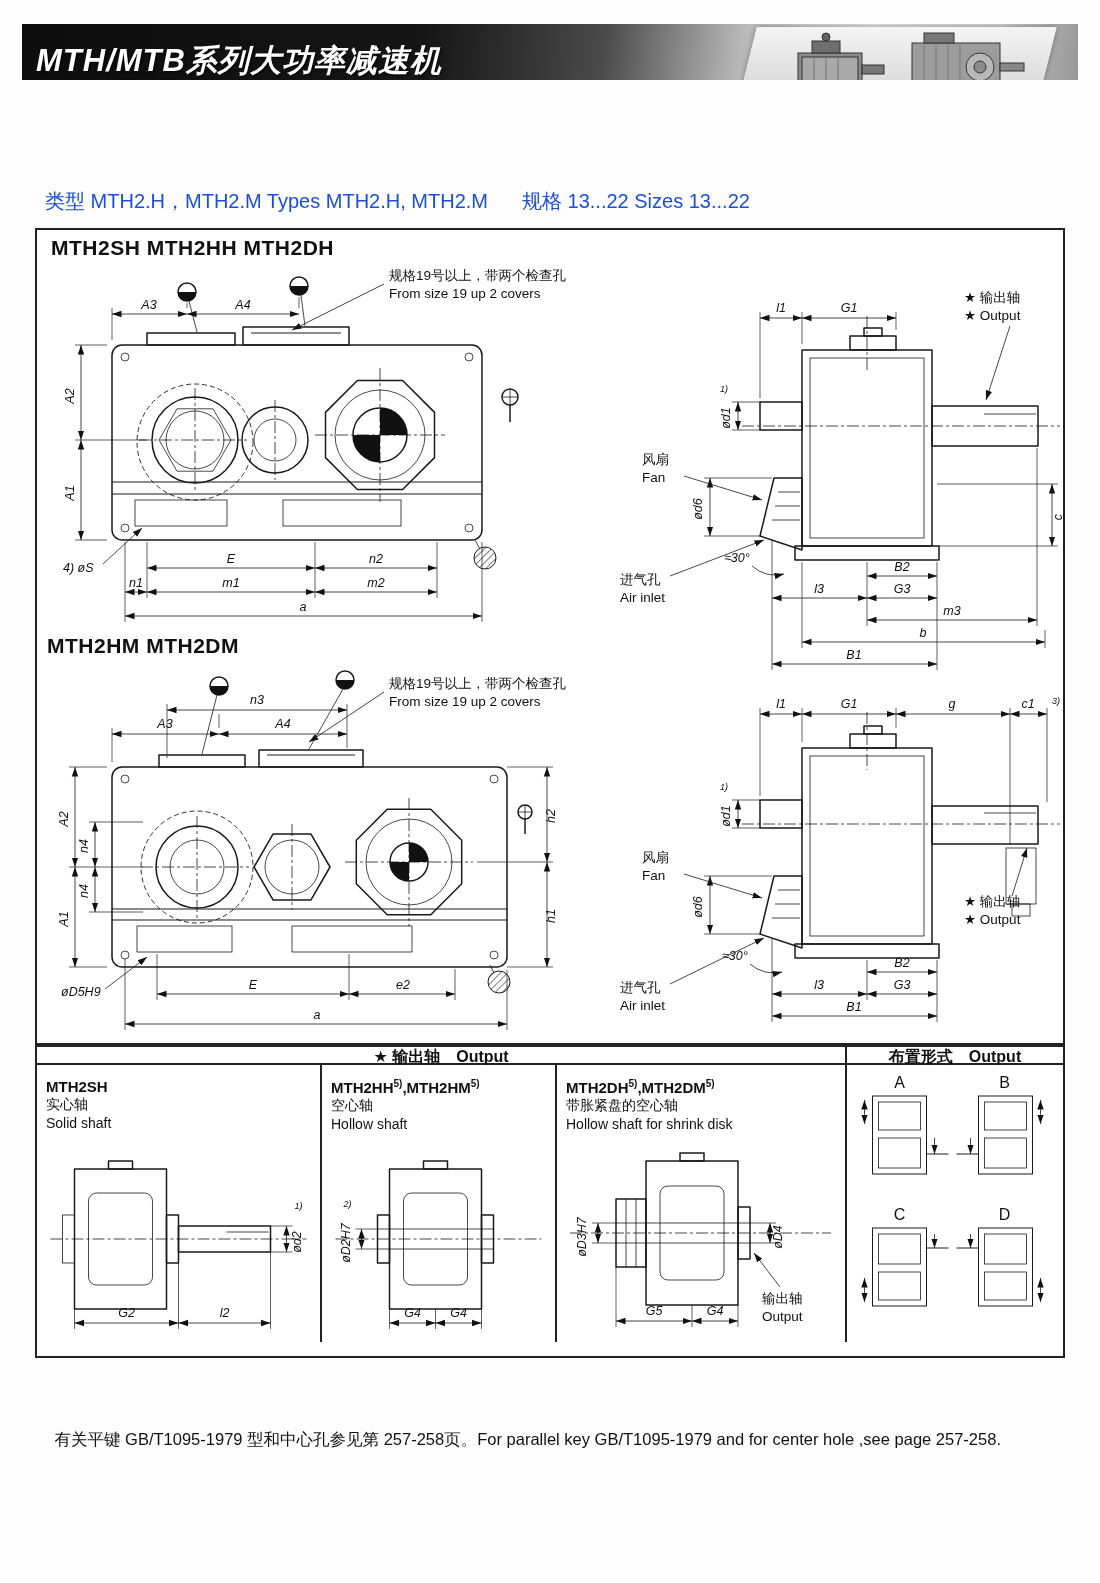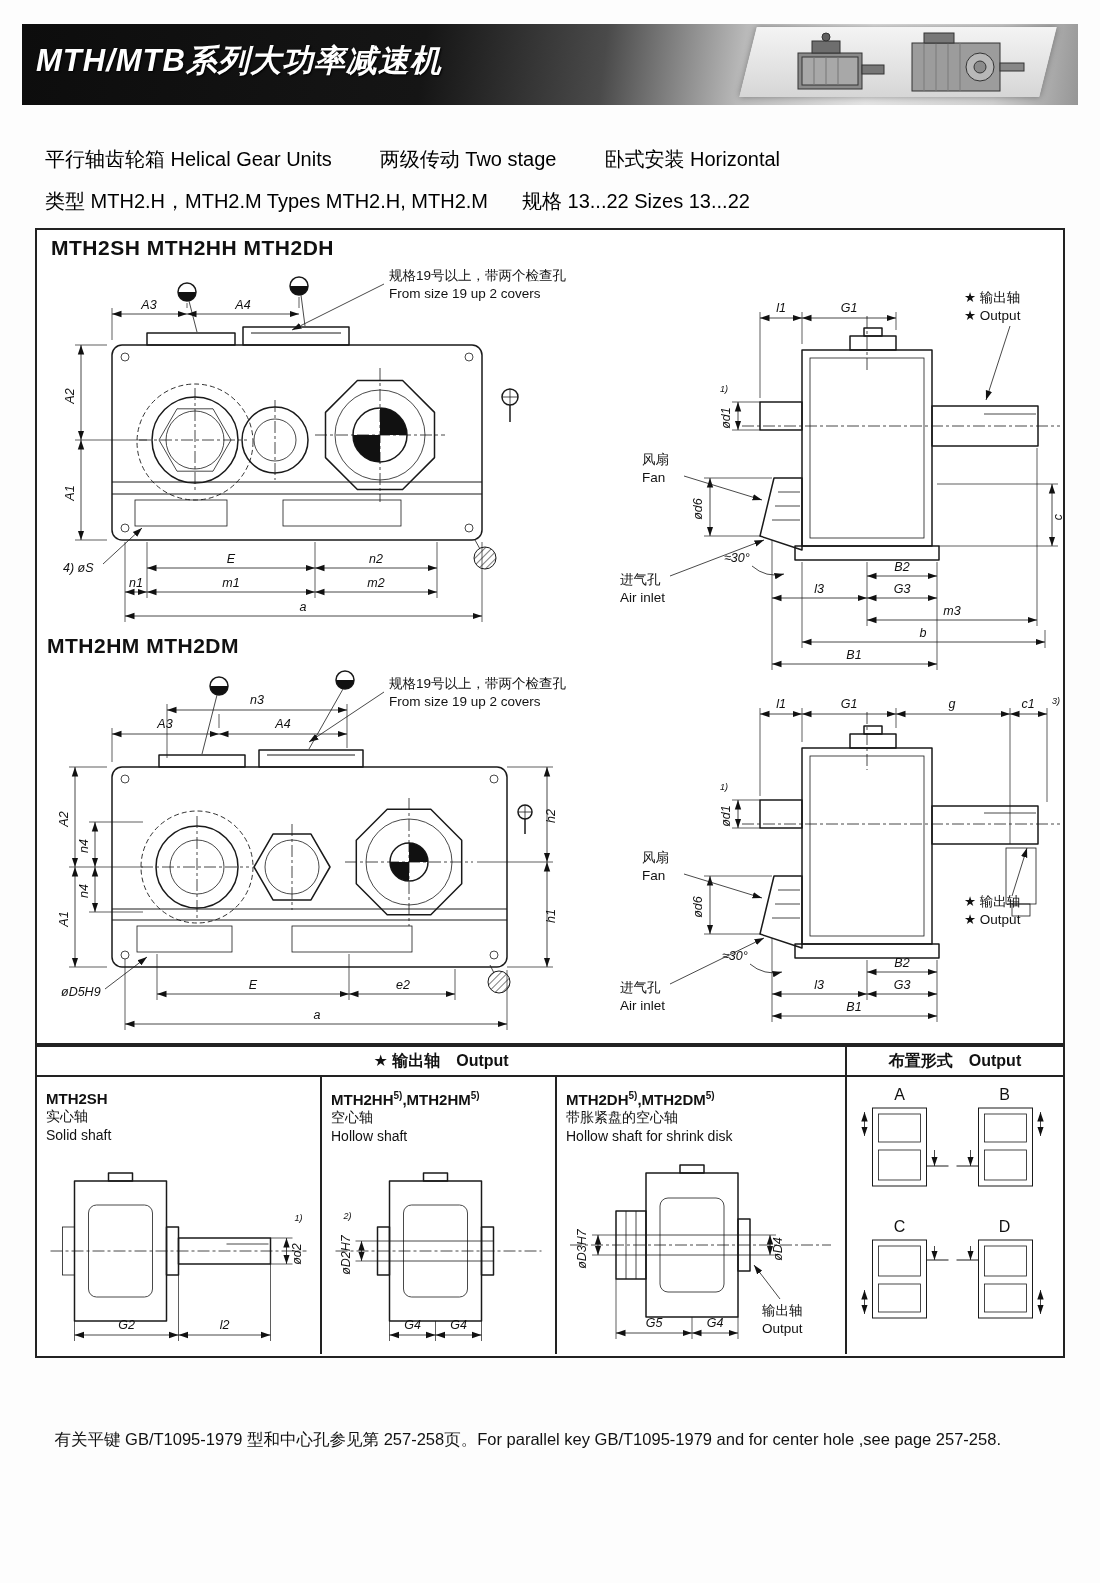--- a/index.html
+++ b/index.html
@@ -1,41 +1,41 @@
 <!DOCTYPE html>
 <html><head>
 <meta charset="utf-8">
 <style>
   *{margin:0;padding:0;box-sizing:border-box}
   html,body{background:#9a9a9a}
   .page{position:relative;width:1100px;height:1583px;margin:0 auto;background:#fdfdfd;
         font-family:"Liberation Sans","DejaVu Sans",sans-serif;color:#111;overflow:hidden}
 
   
-  .banner{position:absolute;left:22px;top:24px;width:1056px;height:81px;overflow:hidden;
+  .banner{position:absolute;left:22px;top:24px;width:1056px;height:56px;overflow:hidden;
           background:linear-gradient(97deg,#0d0d0d 0%,#151515 38%,#4a4a4a 55%,#b9b9b9 68%,#e3e3e3 80%,#cfcfcf 92%,#969696 100%)}
   .banner-panel{position:absolute;right:30px;top:3px;width:300px;height:70px;
                 background:linear-gradient(180deg,#f4f4f4,#d6d6d6);transform:skewX(-14deg);
                 box-shadow:0 0 6px rgba(0,0,0,.35)}
   .banner-title{position:absolute;left:14px;top:16px;font-style:italic;font-weight:700;font-size:31px;
                 color:#fff;letter-spacing:1px;text-shadow:1px 1px 2px #000}
   .banner-art{position:absolute;right:44px;top:1px}
 
   
   .intro1{position:absolute;left:45px;top:146px;display:flex;gap:48px;font-size:20px;color:#000}
-  .intro2{position:absolute;left:45px;top:188px;display:flex;gap:34px;font-size:20px;color:#000000}
+  .intro2{position:absolute;left:45px;top:188px;display:flex;gap:34px;font-size:20px;color:#1d4ed8}
 
   
   .dbox{position:absolute;left:35px;top:228px;width:1030px;height:817px;border:2px solid #222;background:#fff}
   .glabel{position:absolute;font-size:21px;font-weight:700;letter-spacing:.5px}
   .drw{position:absolute}
 
   
   .btable{position:absolute;left:35px;top:1045px;width:1030px;height:313px;border:2px solid #222;background:#fff}
-  .bt-head{display:grid;grid-template-columns:810px 1fr;height:30px;border-bottom:2px solid #222}
+  .bt-head{display:grid;grid-template-columns:810px 1fr;height:18px;border-bottom:2px solid #222}
   .bt-head>div{display:flex;align-items:center;justify-content:center;font-size:16px;font-weight:700;border-right:2px solid #222}
   .bt-head>div:last-child{border-right:none}
   .bt-body{display:grid;grid-template-columns:285px 235px 290px 1fr;height:277px}
   .bcell{position:relative;border-right:2px solid #222;padding:13px 9px}
   .bcell:last-child{border-right:none}
   .ctitle{font-size:15px;font-weight:700}
   .ctitle sup{font-size:10px}
   .csub{font-size:14px;line-height:1.35}
   .cell-svg{position:absolute;left:50%;transform:translateX(-50%);bottom:6px}
 
@@ -97,25 +97,20 @@
         <line x1="164" y1="18" x2="164" y2="66" stroke="#7a7a7a"></line>
         <line x1="176" y1="18" x2="176" y2="66" stroke="#7a7a7a"></line>
         <circle cx="196" cy="42" r="14" fill="#b8b8b8"></circle>
         <circle cx="196" cy="42" r="6" fill="#8b8b8b"></circle>
         <rect x="216" y="38" width="24" height="8" fill="#878787"></rect>
         <rect x="140" y="8" width="30" height="10" fill="#787878"></rect>
       </g>
     </svg>
   </div>
 
-  <div class="intro1">
-    <span>平行轴齿轮箱 Helical Gear Units</span>
-    <span>两级传动 Two stage</span>
-    <span>卧式安装 Horizontal</span>
-  </div>
   <div class="intro2">
     <span>类型 MTH2.H，MTH2.M Types MTH2.H, MTH2.M</span>
     <span>规格 13...22 Sizes 13...22</span>
   </div>
 
   <div class="dbox">
 
     <div class="glabel" style="left:14px;top:6px">MTH2SH MTH2HH MTH2DH</div>
     <div class="glabel" style="left:10px;top:404px">MTH2HM MTH2DM</div>
 

